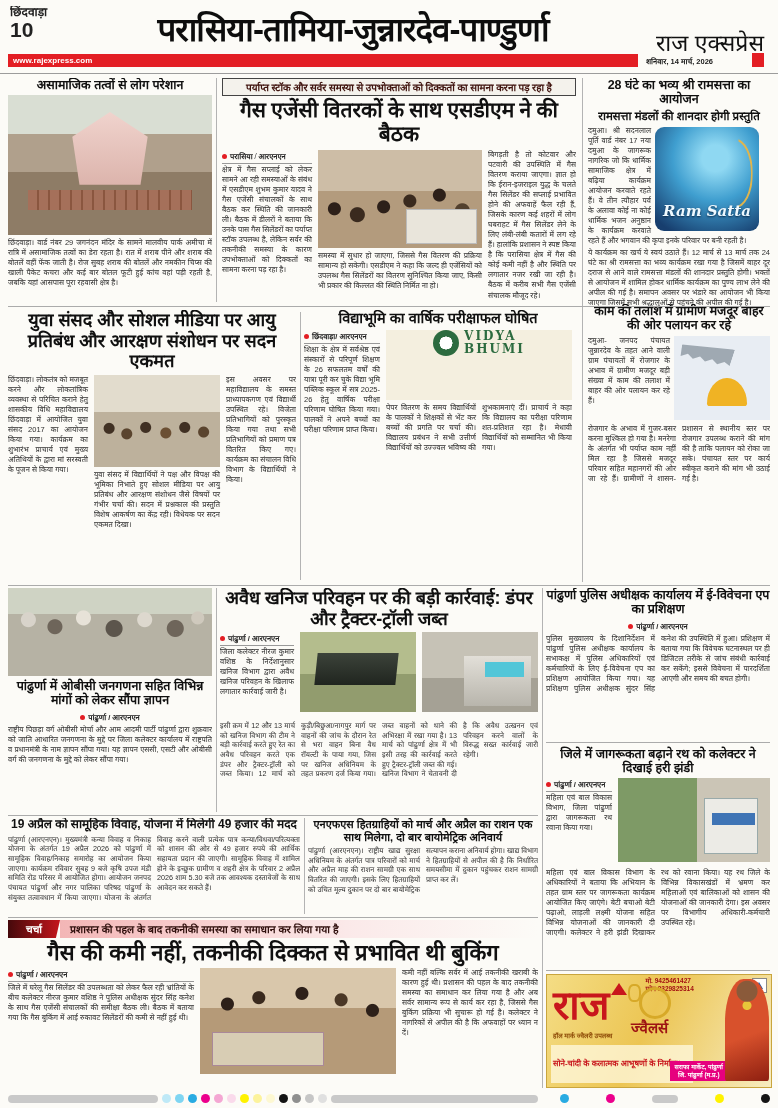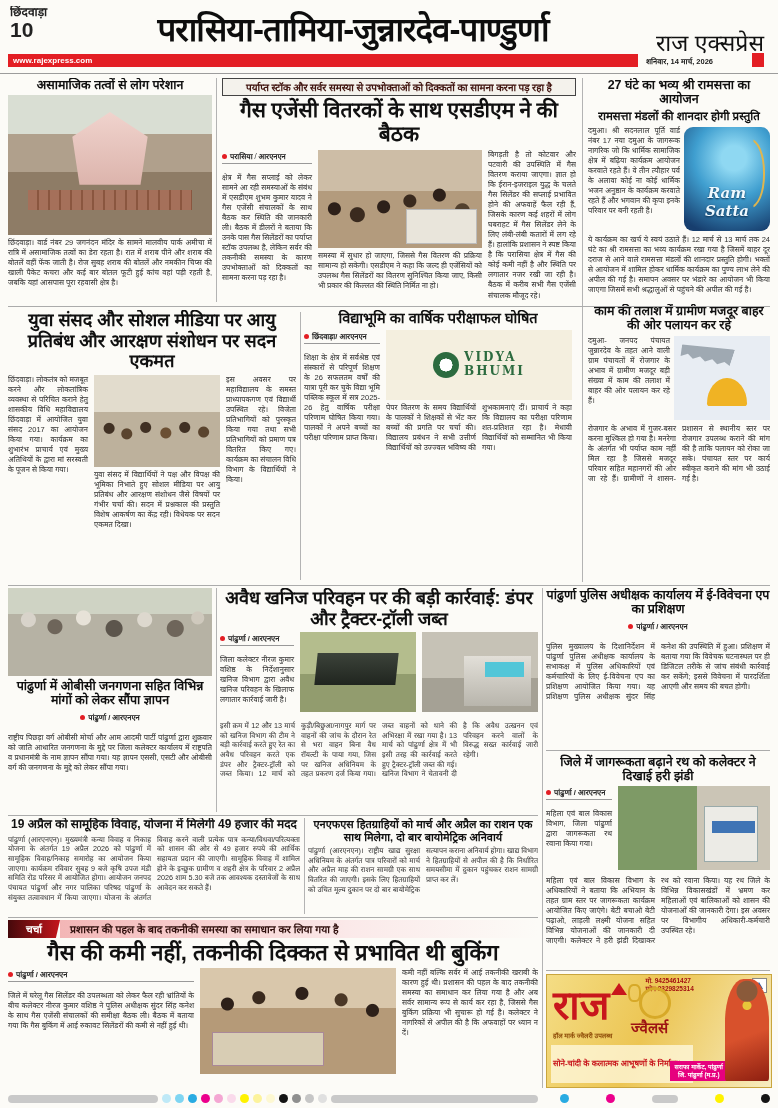--- a/index.html
+++ b/index.html
@@ -21,21 +21,21 @@
   .hd{font-weight:800;color:#101010;text-align:center;line-height:1.14;margin:0 0 3px 0;}
   .hd-xl{font-size:21px;}
   .hd-lg{font-size:18px;}
   .hd-bk{font-size:22px;text-align:center;}
   .hd-md{font-size:14.5px;}
   .hd-sm{font-size:12.5px;}
   .hd-xs{font-size:11px;}
   .kicker-box{border:1px solid #444;background:#f4f2ec;color:#40140f;font-size:10px;font-weight:bold;
       text-align:center;padding:1px 3px;margin-bottom:3px;white-space:nowrap;overflow:hidden;}
   .byline{font-size:7.5px;font-weight:bold;color:#222;border-bottom:1px solid #999;
-      padding:1px 0 2px 0;margin-bottom:9px;white-space:nowrap;overflow:hidden;}
+      padding:1px 0 2px 0;margin-bottom:1px;white-space:nowrap;overflow:hidden;}
   .bdot{display:inline-block;width:5px;height:5px;border-radius:50%;background:#e31e24;margin-right:3px;}
   .bt{font-size:7.5px;line-height:1.34;text-align:justify;color:#2e2e2e;}
   .cols2{column-count:2;column-gap:6px;}
   .cols4{column-count:4;column-gap:6px;}
   .grid3{display:grid;gap:6px;}
   
   .vd{position:absolute;width:1px;background:#b3b3b3;}
   .hr{position:absolute;border-top:1px solid #ababab;height:0;}
   
   .ph{position:relative;background:#ccc;overflow:hidden;margin-bottom:3px;}
@@ -59,21 +59,21 @@
   .ram-txt{position:absolute;left:0;right:0;bottom:10%;text-align:center;color:#eef9ff;
       font-family:"DejaVu Serif",serif;font-style:italic;font-size:15px;font-weight:bold;text-shadow:0 1px 2px #0a2a4a;}
   .ph-sadan{background:
       radial-gradient(circle at 12% 58%,#403023 5px,transparent 6px),
       radial-gradient(circle at 26% 64%,#5a442e 5px,transparent 6px),
       radial-gradient(circle at 41% 57%,#403023 5px,transparent 6px),
       radial-gradient(circle at 57% 63%,#6b4f33 5px,transparent 6px),
       radial-gradient(circle at 72% 57%,#403023 5px,transparent 6px),
       radial-gradient(circle at 87% 62%,#5a442e 5px,transparent 6px),
       linear-gradient(#e2dccd 0 40%,#bdb19c 40% 100%);}
-  .ph-vidya{background:#f4efdf;display:flex;align-items:center;justify-content:center;gap:5px;}
+  .ph-vidya{background:#f4efdf;display:flex;justify-content:center;gap:5px;}
   .vb-ring{width:26px;height:26px;border-radius:50%;background:radial-gradient(circle,#fff 35%,#2c6b3f 36% 100%);flex:0 0 auto;}
   .vb-name{color:#2c6b3f;font-family:"DejaVu Serif",serif;font-weight:bold;font-size:12px;line-height:1.1;letter-spacing:2px;}
   .ph-cartoon{background:#e8edf3;}
   .ph-cartoon::before{content:"";position:absolute;left:34%;bottom:16%;width:42%;height:34%;
       background:#f0b324;border-radius:50% 50% 6% 6% / 90% 90% 10% 10%;}
   .ph-cartoon::after{content:"";position:absolute;left:6%;top:6%;width:54%;height:34%;background:#9fa9b2;
       clip-path:polygon(0 40%,100% 0,100% 60%,88% 52%,76% 68%,64% 56%,52% 72%,40% 60%,28% 76%,16% 64%,4% 80%);transform:rotate(18deg);}
   .ph-crowd{background:
       radial-gradient(circle at 10% 36%,#d8d3ca 7px,transparent 8px),
       radial-gradient(circle at 23% 44%,#6e655a 7px,transparent 8px),
@@ -168,24 +168,24 @@
       </div>
       <div>
         <div class="ph ph-meet1" style="width:164px;height:98px;"></div>
         <div class="bt">समस्या में सुधार हो जाएगा, जिससे गैस वितरण की प्रक्रिया सामान्य हो सकेगी। एसडीएम ने कहा कि जल्द ही एजेंसियों को उपलब्ध गैस सिलेंडरों का वितरण सुनिश्चित किया जाए, किसी भी प्रकार की किल्लत की स्थिति निर्मित ना हो।</div>
       </div>
       <div class="bt">बिगड़ती है तो कोटवार और पटवारी की उपस्थिति में गैस वितरण कराया जाएगा। ज्ञात हो कि ईरान-इजराइल युद्ध के चलते गैस सिलेंडर की सप्लाई प्रभावित होने की अफवाहें फैल रही हैं, जिसके कारण कई शहरों में लोग घबराहट में गैस सिलेंडर लेने के लिए लंबी-लंबी कतारों में लग रहे हैं। हालांकि प्रशासन ने स्पष्ट किया है कि परासिया क्षेत्र में गैस की कोई कमी नहीं है और स्थिति पर लगातार नजर रखी जा रही है। बैठक में करीब सभी गैस एजेंसी संचालक मौजूद रहे।</div>
     </div>
   </div>
 
   <div class="sec" style="left:588px;top:78px;width:182px;height:500px;">
-    <div class="hd hd-sm">27 घंटे का भव्य श्री रामसत्ता का आयोजन</div>
+    <div class="hd hd-sm">28 घंटे का भव्य श्री रामसत्ता का आयोजन</div>
     <div class="hd hd-sm" style="font-size:11.5px;">रामसत्ता मंडलों की शानदार होगी प्रस्तुति</div>
     <div style="overflow:hidden;">
-      <div class="ph ph-ram" style="width:86px;height:104px;float:right;margin:1px 0 2px 4px;">
+      <div class="ph ph-ram" style="width:104px;height:104px;float:right;margin:1px 11px 2px 4px;">
         <span class="ram-txt">Ram Satta</span>
       </div>
       <div class="bt">दमुआ। श्री सदनलाल पूर्ति वार्ड नंबर 17 नया दमुआ के जागरूक नागरिक जो कि धार्मिक सामाजिक क्षेत्र में बढ़िया कार्यक्रम आयोजन करवाते रहते हैं। वे तीन त्यौहार पर्व के अलावा कोई ना कोई धार्मिक भजन अनुष्ठान के कार्यक्रम करवाते रहते हैं और भगवान की कृपा इनके परिवार पर बनी रहती है।</div>
     </div>
     <div class="bt" style="margin-top:2px;">ये कार्यक्रम का खर्च ये स्वयं उठाते हैं। 12 मार्च से 13 मार्च तक 24 घंटे का श्री रामसत्ता का भव्य कार्यक्रम रखा गया है जिसमें बाहर दूर दराज से आने वाले रामसत्ता मंडलों की शानदार प्रस्तुति होगी। भक्तों से आयोजन में शामिल होकर धार्मिक कार्यक्रम का पुण्य लाभ लेने की अपील की गई है। समापन अवसर पर भंडारे का आयोजन भी किया जाएगा जिसमें सभी श्रद्धालुओं से पहुंचने की अपील की गई है।</div>
   </div>
 
   <div class="sec" style="left:8px;top:310px;width:288px;height:272px;">
     <div class="hd hd-lg">युवा संसद और सोशल मीडिया पर आयु प्रतिबंध और आरक्षण संशोधन पर सदन एकमत</div>
     <div class="grid3" style="grid-template-columns:80px 126px 1fr;height:210px;">

